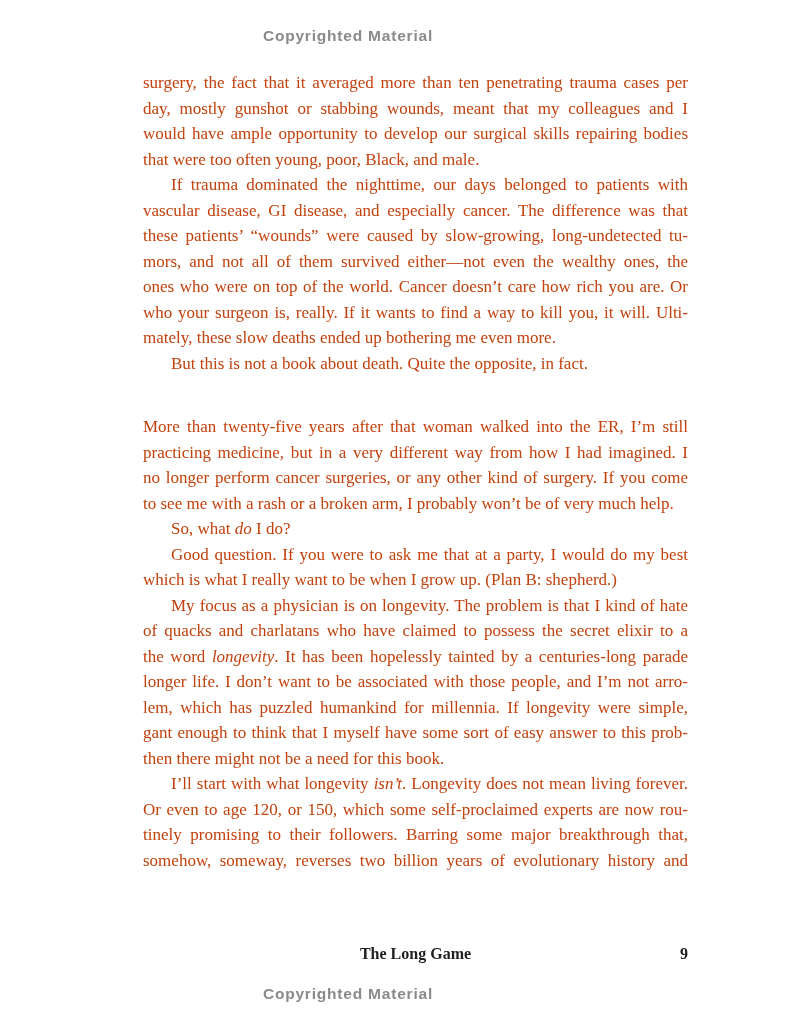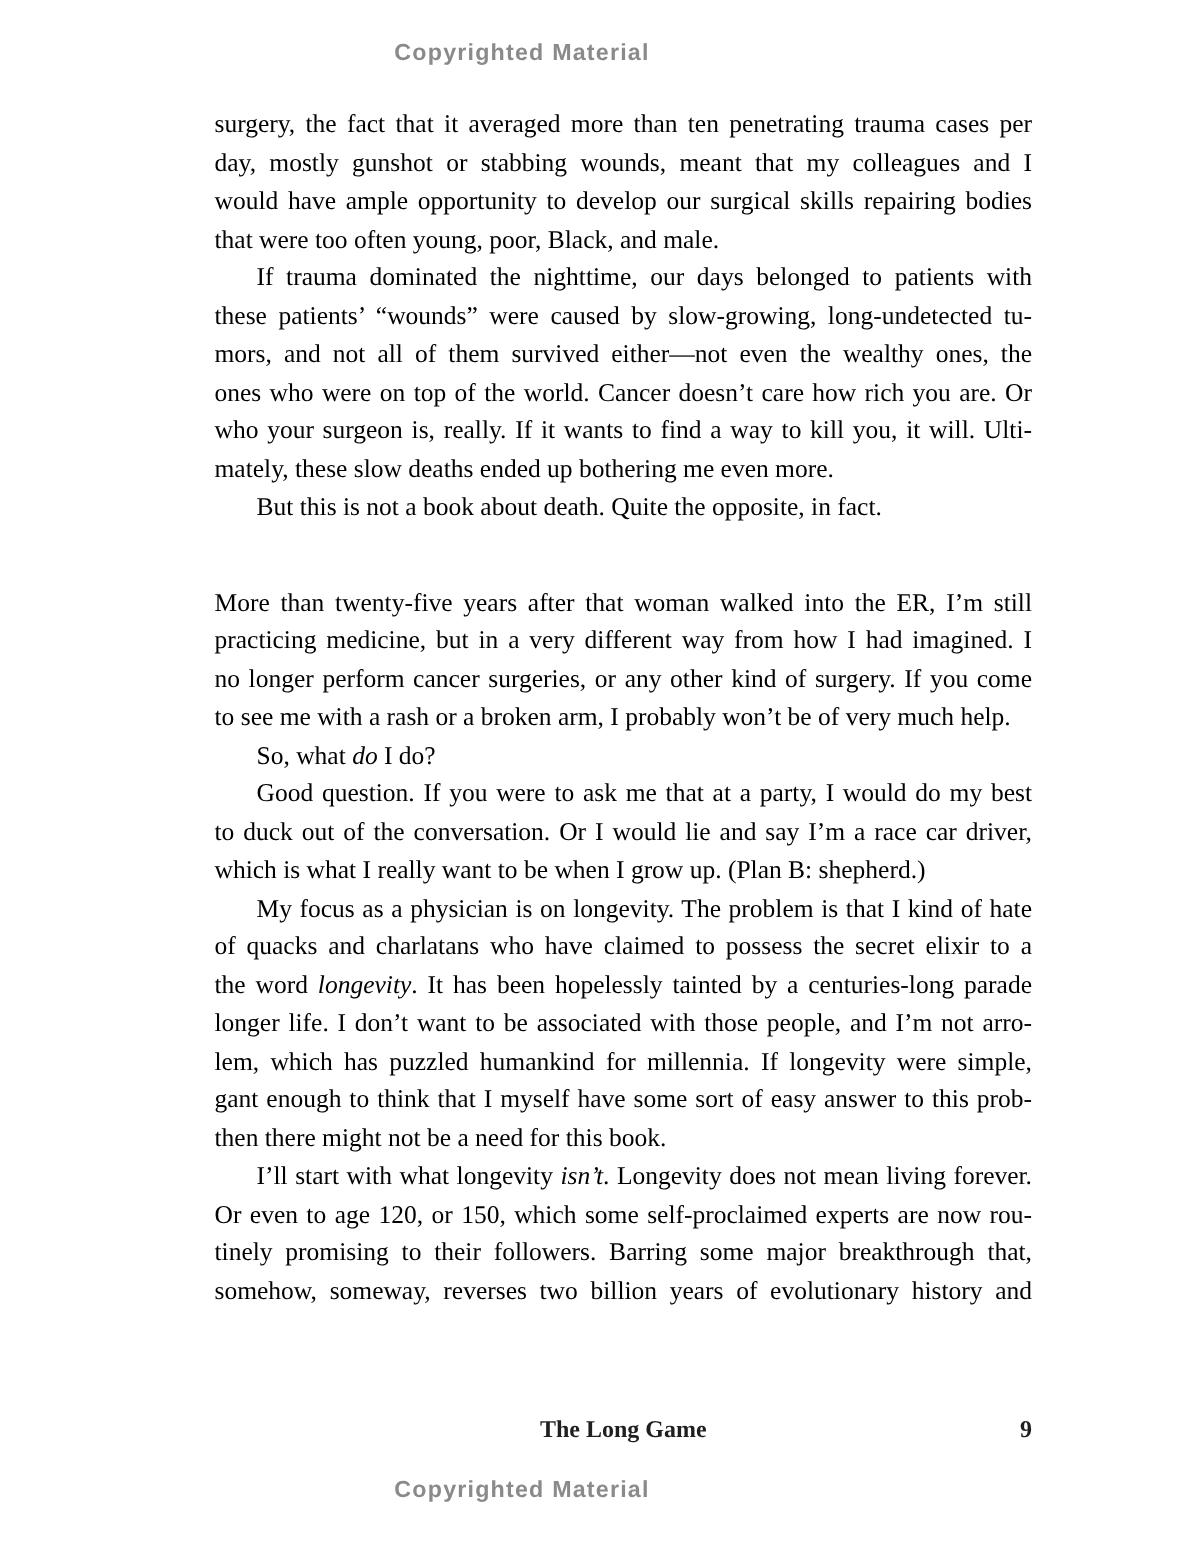--- a/index.html
+++ b/index.html
@@ -22,21 +22,21 @@
     font-size: 15.5px; font-weight: bold;
     letter-spacing: 0.8px;
     color: #8a8a8a;
   }
   .copyright-banner.top { top: 27px; }
   .copyright-banner.bottom { top: 985px; }
   .body-text {
     position: absolute; left: 143px; top: 70px;
     width: 545px;
     font-size: 17px; line-height: 25.5px;
-    color: #000000;
+    color: #c2410c;
   }
   .para { margin: 0; }
   .para.brk { margin-top: 38px; }
   .para.indent .line:first-child { text-indent: 28px; }
   .line {
     text-align: justify;
     -moz-text-align-last: justify;
     text-align-last: justify;
     text-justify: inter-word;
     white-space: normal;
@@ -70,41 +70,41 @@
 
   <div class="body-text">
       <div class="para">
         <div class="line"><span>surgery, the fact that it averaged more than ten penetrating trauma cases per</span></div>
         <div class="line"><span>day, mostly gunshot or stabbing wounds, meant that my colleagues and I</span></div>
         <div class="line"><span>would have ample opportunity to develop our surgical skills repairing bodies</span></div>
         <div class="line last"><span>that were too often young, poor, Black, and male.</span></div>
       </div>
       <div class="para indent">
         <div class="line"><span>If trauma dominated the nighttime, our days belonged to patients with</span></div>
+        <div class="line"><span>vascular disease, GI disease, and especially cancer. The difference was that</span></div>
         <div class="line"><span>these patients’ “wounds” were caused by slow-growing, long-undetected tu-</span></div>
         <div class="line"><span>mors, and not all of them survived either—not even the wealthy ones, the</span></div>
         <div class="line"><span>ones who were on top of the world. Cancer doesn’t care how rich you are. Or</span></div>
         <div class="line"><span>who your surgeon is, really. If it wants to find a way to kill you, it will. Ulti-</span></div>
         <div class="line last"><span>mately, these slow deaths ended up bothering me even more.</span></div>
       </div>
       <div class="para indent">
         <div class="line last"><span>But this is not a book about death. Quite the opposite, in fact.</span></div>
       </div>
       <div class="para brk">
         <div class="line"><span>More than twenty-five years after that woman walked into the ER, I’m still</span></div>
         <div class="line"><span>practicing medicine, but in a very different way from how I had imagined. I</span></div>
         <div class="line"><span>no longer perform cancer surgeries, or any other kind of surgery. If you come</span></div>
         <div class="line last"><span>to see me with a rash or a broken arm, I probably won’t be of very much help.</span></div>
       </div>
       <div class="para indent">
         <div class="line last"><span>So, what </span><i>do</i><span> I do?</span></div>
       </div>
       <div class="para indent">
         <div class="line"><span>Good question. If you were to ask me that at a party, I would do my best</span></div>
-        <div class="line"><span>to duck out of the conversation. Or I would lie and say I’m a race car driver,</span></div>
         <div class="line last"><span>which is what I really want to be when I grow up. (Plan B: shepherd.)</span></div>
       </div>
       <div class="para indent">
         <div class="line"><span>My focus as a physician is on longevity. The problem is that I kind of hate</span></div>
         <div class="line"><span>of quacks and charlatans who have claimed to possess the secret elixir to a</span></div>
         <div class="line"><span>the word </span><i>longevity</i><span>. It has been hopelessly tainted by a centuries-long parade</span></div>
         <div class="line"><span>longer life. I don’t want to be associated with those people, and I’m not arro-</span></div>
         <div class="line"><span>lem, which has puzzled humankind for millennia. If longevity were simple,</span></div>
         <div class="line"><span>gant enough to think that I myself have some sort of easy answer to this prob-</span></div>
         <div class="line last"><span>then there might not be a need for this book.</span></div>

